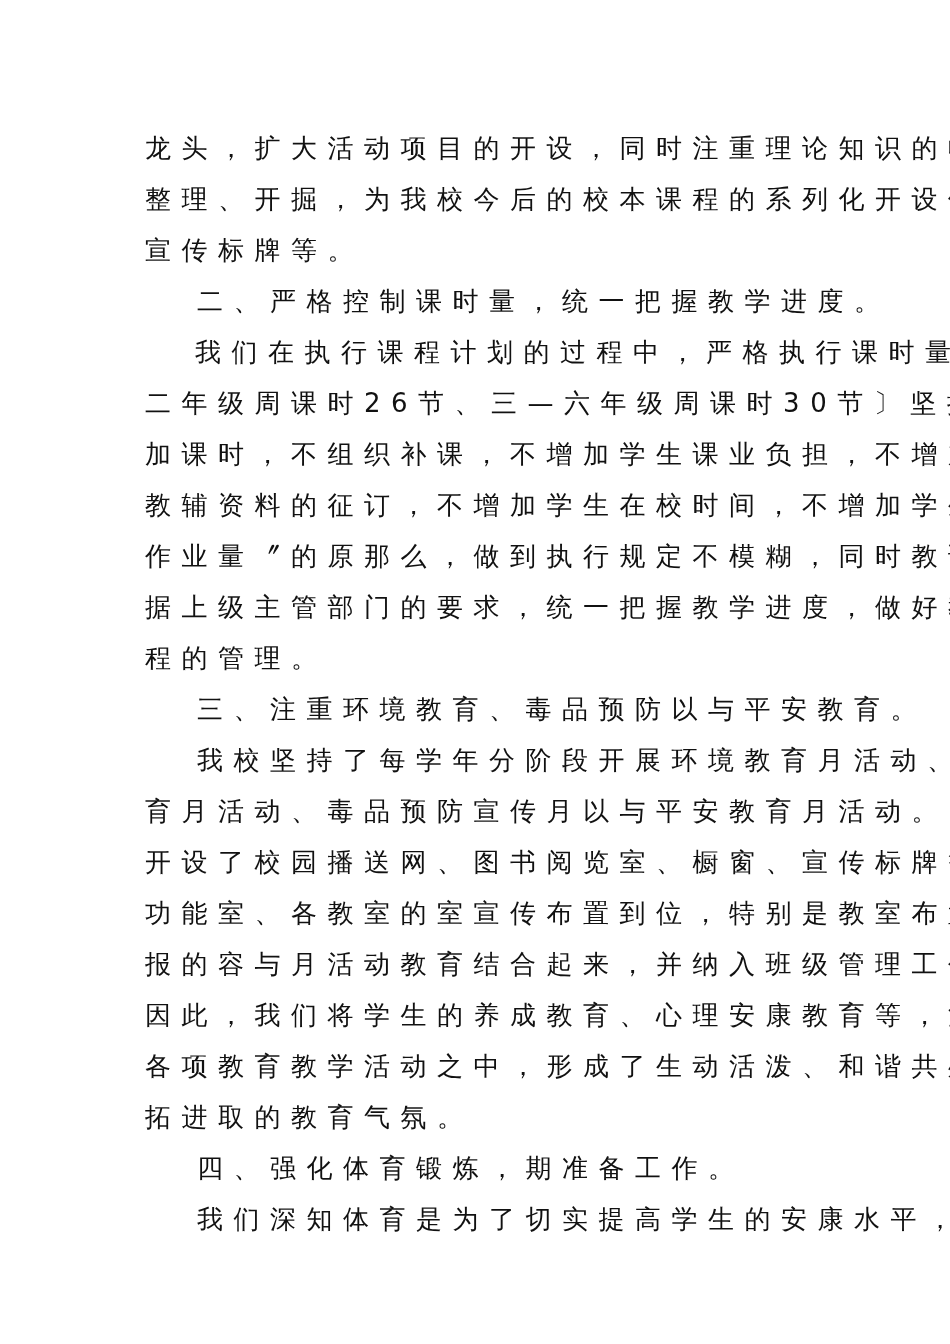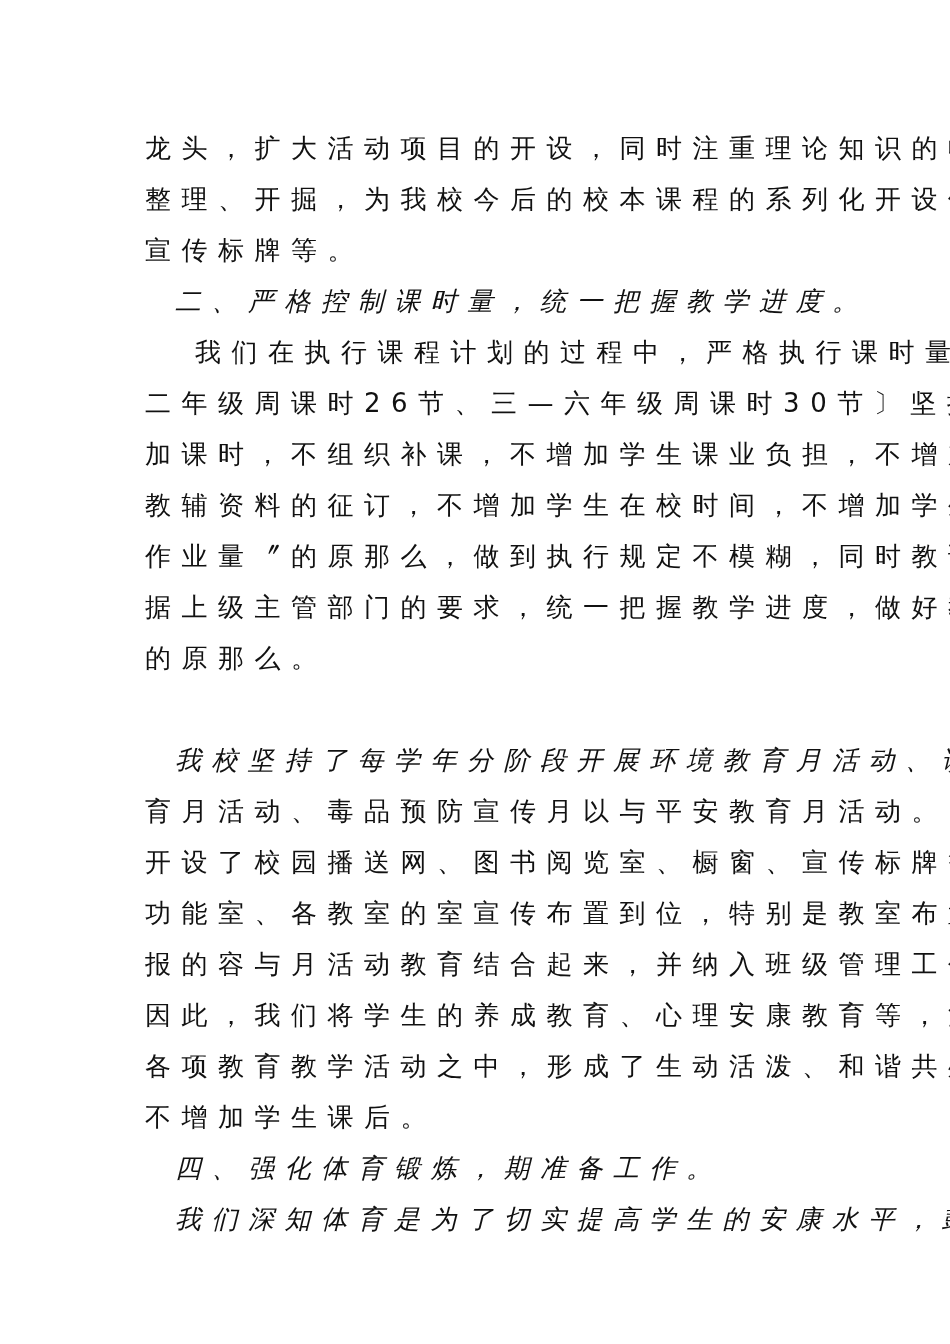--- a/index.html
+++ b/index.html
@@ -10,41 +10,42 @@
     left: 145px;
     width: 680px;
     height: 40px;
     line-height: 40px;
     font-family: "DejaVu Sans", sans-serif;
     font-size: 26px;
     color: #111;
     white-space: nowrap;
     letter-spacing: 10.5px;
   }
-  .indent { left: 175px; font-style: italic; }
+  .indent { left: 197px; }
   .indent2 { left: 195px; }
 </style>
 </head>
 <body>
 
 <div class="page">
   <div class="line" style="top:128px">龙头，扩大活动项目的开设，同时注重理论知识的收集、</div>
   <div class="line" style="top:179px">整理、开掘，为我校今后的校本课程的系列化开设做好前</div>
   <div class="line" style="top:230px">宣传标牌等。</div>
   <div class="line indent" style="top:281px">二、严格控制课时量，统一把握教学进度。</div>
   <div class="line indent2" style="top:332px">我们在执行课程计划的过程中，严格执行课时量〔一、</div>
   <div class="line" style="top:383px">二年级周课时26节、三—六年级周课时30节〕坚持“不增</div>
   <div class="line" style="top:434px">加课时，不组织补课，不增加学生课业负担，不增加学生</div>
   <div class="line" style="top:485px">教辅资料的征订，不增加学生在校时间，不增加学生课后</div>
   <div class="line" style="top:536px">作业量〞的原那么，做到执行规定不模糊，同时教诲处根</div>
   <div class="line" style="top:587px">据上级主管部门的要求，统一把握教学进度，做好教学过</div>
-  <div class="line" style="top:638px">的原那么。</div>
+  <div class="line" style="top:638px">程的管理。</div>
+  <div class="line indent" style="top:689px">三、注重环境教育、毒品预防以与平安教育。</div>
   <div class="line indent" style="top:740px">我校坚持了每学年分阶段开展环境教育月活动、读书教</div>
   <div class="line" style="top:791px">育月活动、毒品预防宣传月以与平安教育月活动。同时，</div>
   <div class="line" style="top:842px">开设了校园播送网、图书阅览室、橱窗、宣传标牌等。各</div>
   <div class="line" style="top:893px">功能室、各教室的室宣传布置到位，特别是教室布置与板</div>
   <div class="line" style="top:944px">报的容与月活动教育结合起来，并纳入班级管理工作考核</div>
   <div class="line" style="top:995px">因此，我们将学生的养成教育、心理安康教育等，渗透到</div>
   <div class="line" style="top:1046px">各项教育教学活动之中，形成了生动活泼、和谐共处、开</div>
-  <div class="line" style="top:1097px">不增加学生课后。</div>
+  <div class="line" style="top:1097px">拓进取的教育气氛。</div>
   <div class="line indent" style="top:1148px">四、强化体育锻炼，期准备工作。</div>
   <div class="line indent" style="top:1199px">我们深知体育是为了切实提高学生的安康水平，鼓舞学</div>
 </div>
 
 </body></html>

